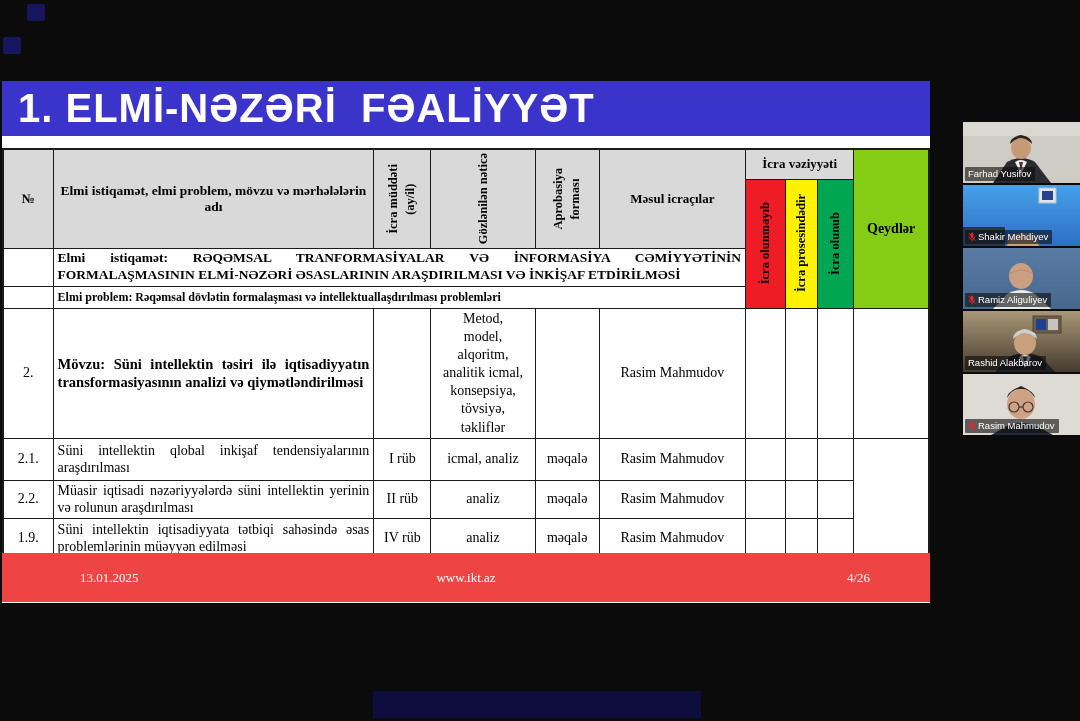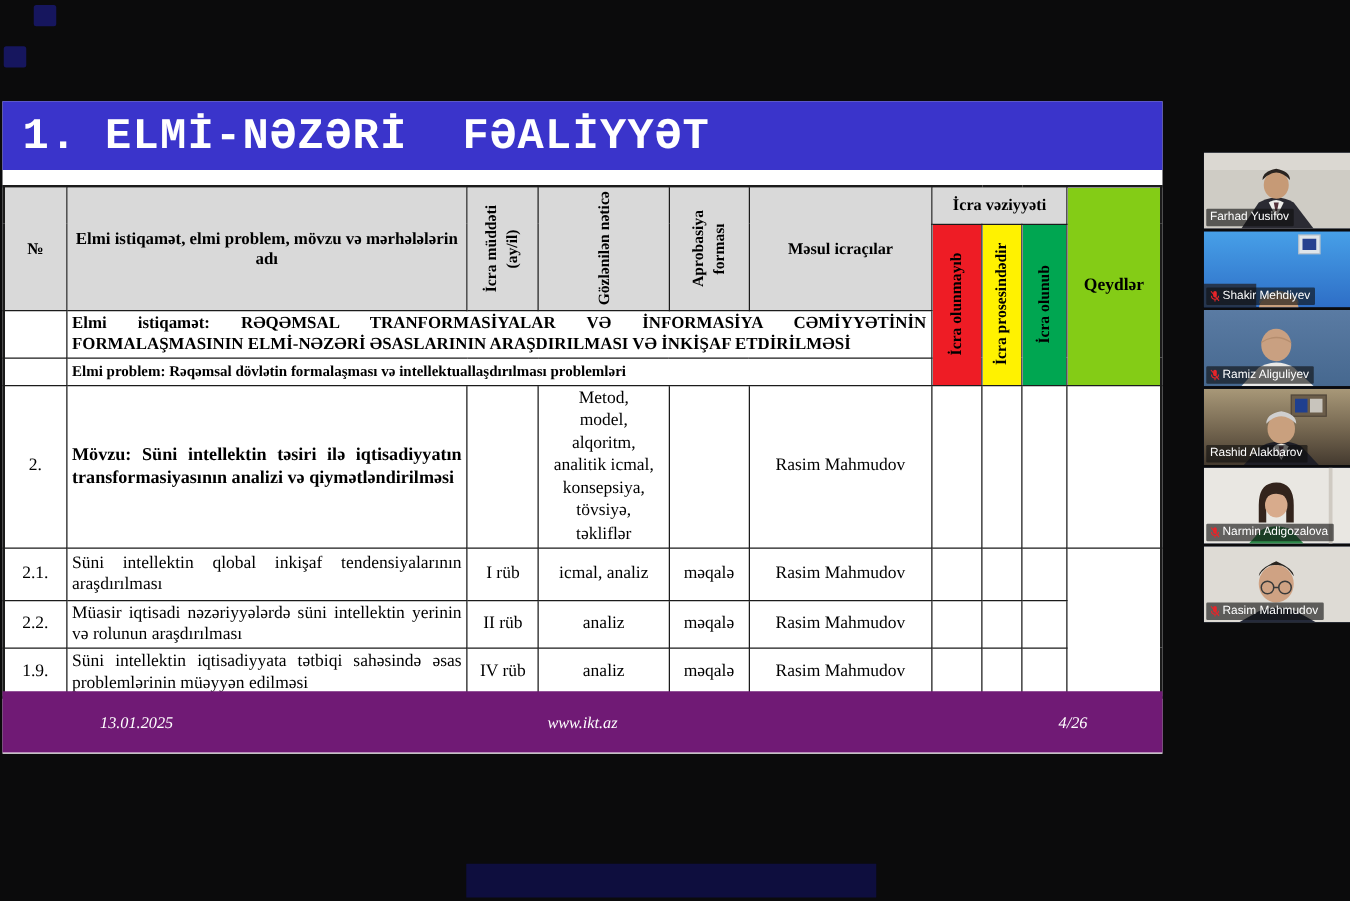--- a/index.html
+++ b/index.html
@@ -12,26 +12,26 @@
   .corner-tile{position:absolute;width:18px;height:17px;background:#16165e;border-radius:2px;}
   .bottom-strip{position:absolute;left:373px;top:691px;width:328px;height:27px;background:#0e0e3e;}
 
   
   .slide{position:absolute;left:2px;top:81px;width:928px;height:522px;background:#ffffff;}
   .title-bar{
     position:absolute;left:0;top:0;width:100%;height:55px;background:#3a34cb;
     display:flex;align-items:center;box-sizing:border-box;padding-left:16px;
   }
   .title-bar h1{
-    margin:0;color:#ffffff;font-size:35px;font-weight:bold;letter-spacing:1px;
-    white-space:pre-wrap;font-family:Liberation Mono, monospace;
+    margin:0;color:#ffffff;font-size:40px;font-weight:bold;letter-spacing:1px;
+    white-space:pre-wrap;font-family:Liberation Sans, sans-serif;
   }
   .slide-footer{
-    position:absolute;left:0;top:472px;width:100%;height:49px;background:#701a75;
-    color:#fff;font-size:13px;font-style:italic;
+    position:absolute;left:0;top:472px;width:100%;height:49px;background:#ef4444;
+    color:#fff;font-size:13px;
   }
   .slide-footer .ft{position:absolute;top:17px;}
   .ft-date{left:78px;}
   .ft-site{left:0;width:100%;text-align:center;}
   .ft-page{right:60px;}
 
   
   table.plan{
     position:absolute;left:0;top:67px;width:928px;table-layout:fixed;
     border-collapse:collapse;border:2px solid #1b1b1b;
@@ -290,39 +290,20 @@
       <path d="M56 46 L62 57 L68 46 Q62 42 56 46Z" fill="#efefec"></path>
       <path d="M60 46 L62 56 L64 46Z" fill="#503040"></path>
       <ellipse cx="62" cy="32" rx="11" ry="12" fill="#c9a07e"></ellipse>
       <path d="M50 28 Q62 16 74 28 Q74 20 62 18 Q50 20 50 28Z" fill="#cfcfcf"></path>
     </svg>
     <div class="name-tag">
       <span>Rashid Alakbarov</span>
     </div>
   </div>
 
-  <div class="tile">
-    <svg width="117" height="61" viewBox="0 0 117 61">
-      <rect width="117" height="61" fill="#e9e7e2"></rect>
-      <rect x="100" y="0" width="3" height="61" fill="#cfcac2"></rect>
-      <path d="M36 61 L46 50 Q58 44 70 50 L80 61 Z" fill="#2e8b4a"></path>
-      <path d="M44 30 Q44 12 58 12 Q72 12 72 30 L72 44 L66 44 L66 30 L50 30 L50 44 L44 44 Z" fill="#33241c"></path>
-      <ellipse cx="58" cy="30" rx="9" ry="10" fill="#d8ab8c"></ellipse>
-      <path d="M47 26 Q58 16 69 26 Q69 19 58 18 Q47 19 47 26Z" fill="#33241c"></path>
-    </svg>
-    <div class="name-tag">
-      <svg class="mic" viewBox="0 0 10 12">
-        <rect x="3.2" y="0.8" width="3.6" height="6.4" rx="1.8" fill="#e8252a"></rect>
-        <path d="M1.5 5.5 Q1.5 9 5 9 Q8.5 9 8.5 5.5" fill="none" stroke="#e8252a" stroke-width="1.1"></path>
-        <line x1="5" y1="9" x2="5" y2="11.3" stroke="#e8252a" stroke-width="1.1"></line>
-        <line x1="1" y1="1" x2="9" y2="10.6" stroke="#e8252a" stroke-width="1.1"></line>
-      </svg>
-      <span>Narmin Adigozalova</span>
-    </div>
-  </div>
 
   <div class="tile">
     <svg width="117" height="61" viewBox="0 0 117 61">
       <rect width="117" height="61" fill="#dedbd5"></rect>
       <path d="M28 61 L44 52 Q58 46 74 52 L90 61 Z" fill="#252a3a"></path>
       <ellipse cx="58" cy="30" rx="14" ry="15" fill="#cfa283"></ellipse>
       <path d="M44 24 Q50 14 58 15 Q66 14 72 24 Q72 18 58 12 Q44 18 44 24Z" fill="#2a2520"></path>
       <circle cx="51" cy="33" r="5" fill="none" stroke="#3a3a3a" stroke-width="1.2"></circle>
       <circle cx="65" cy="33" r="5" fill="none" stroke="#3a3a3a" stroke-width="1.2"></circle>
       <line x1="56" y1="33" x2="60" y2="33" stroke="#3a3a3a" stroke-width="1.2"></line>

